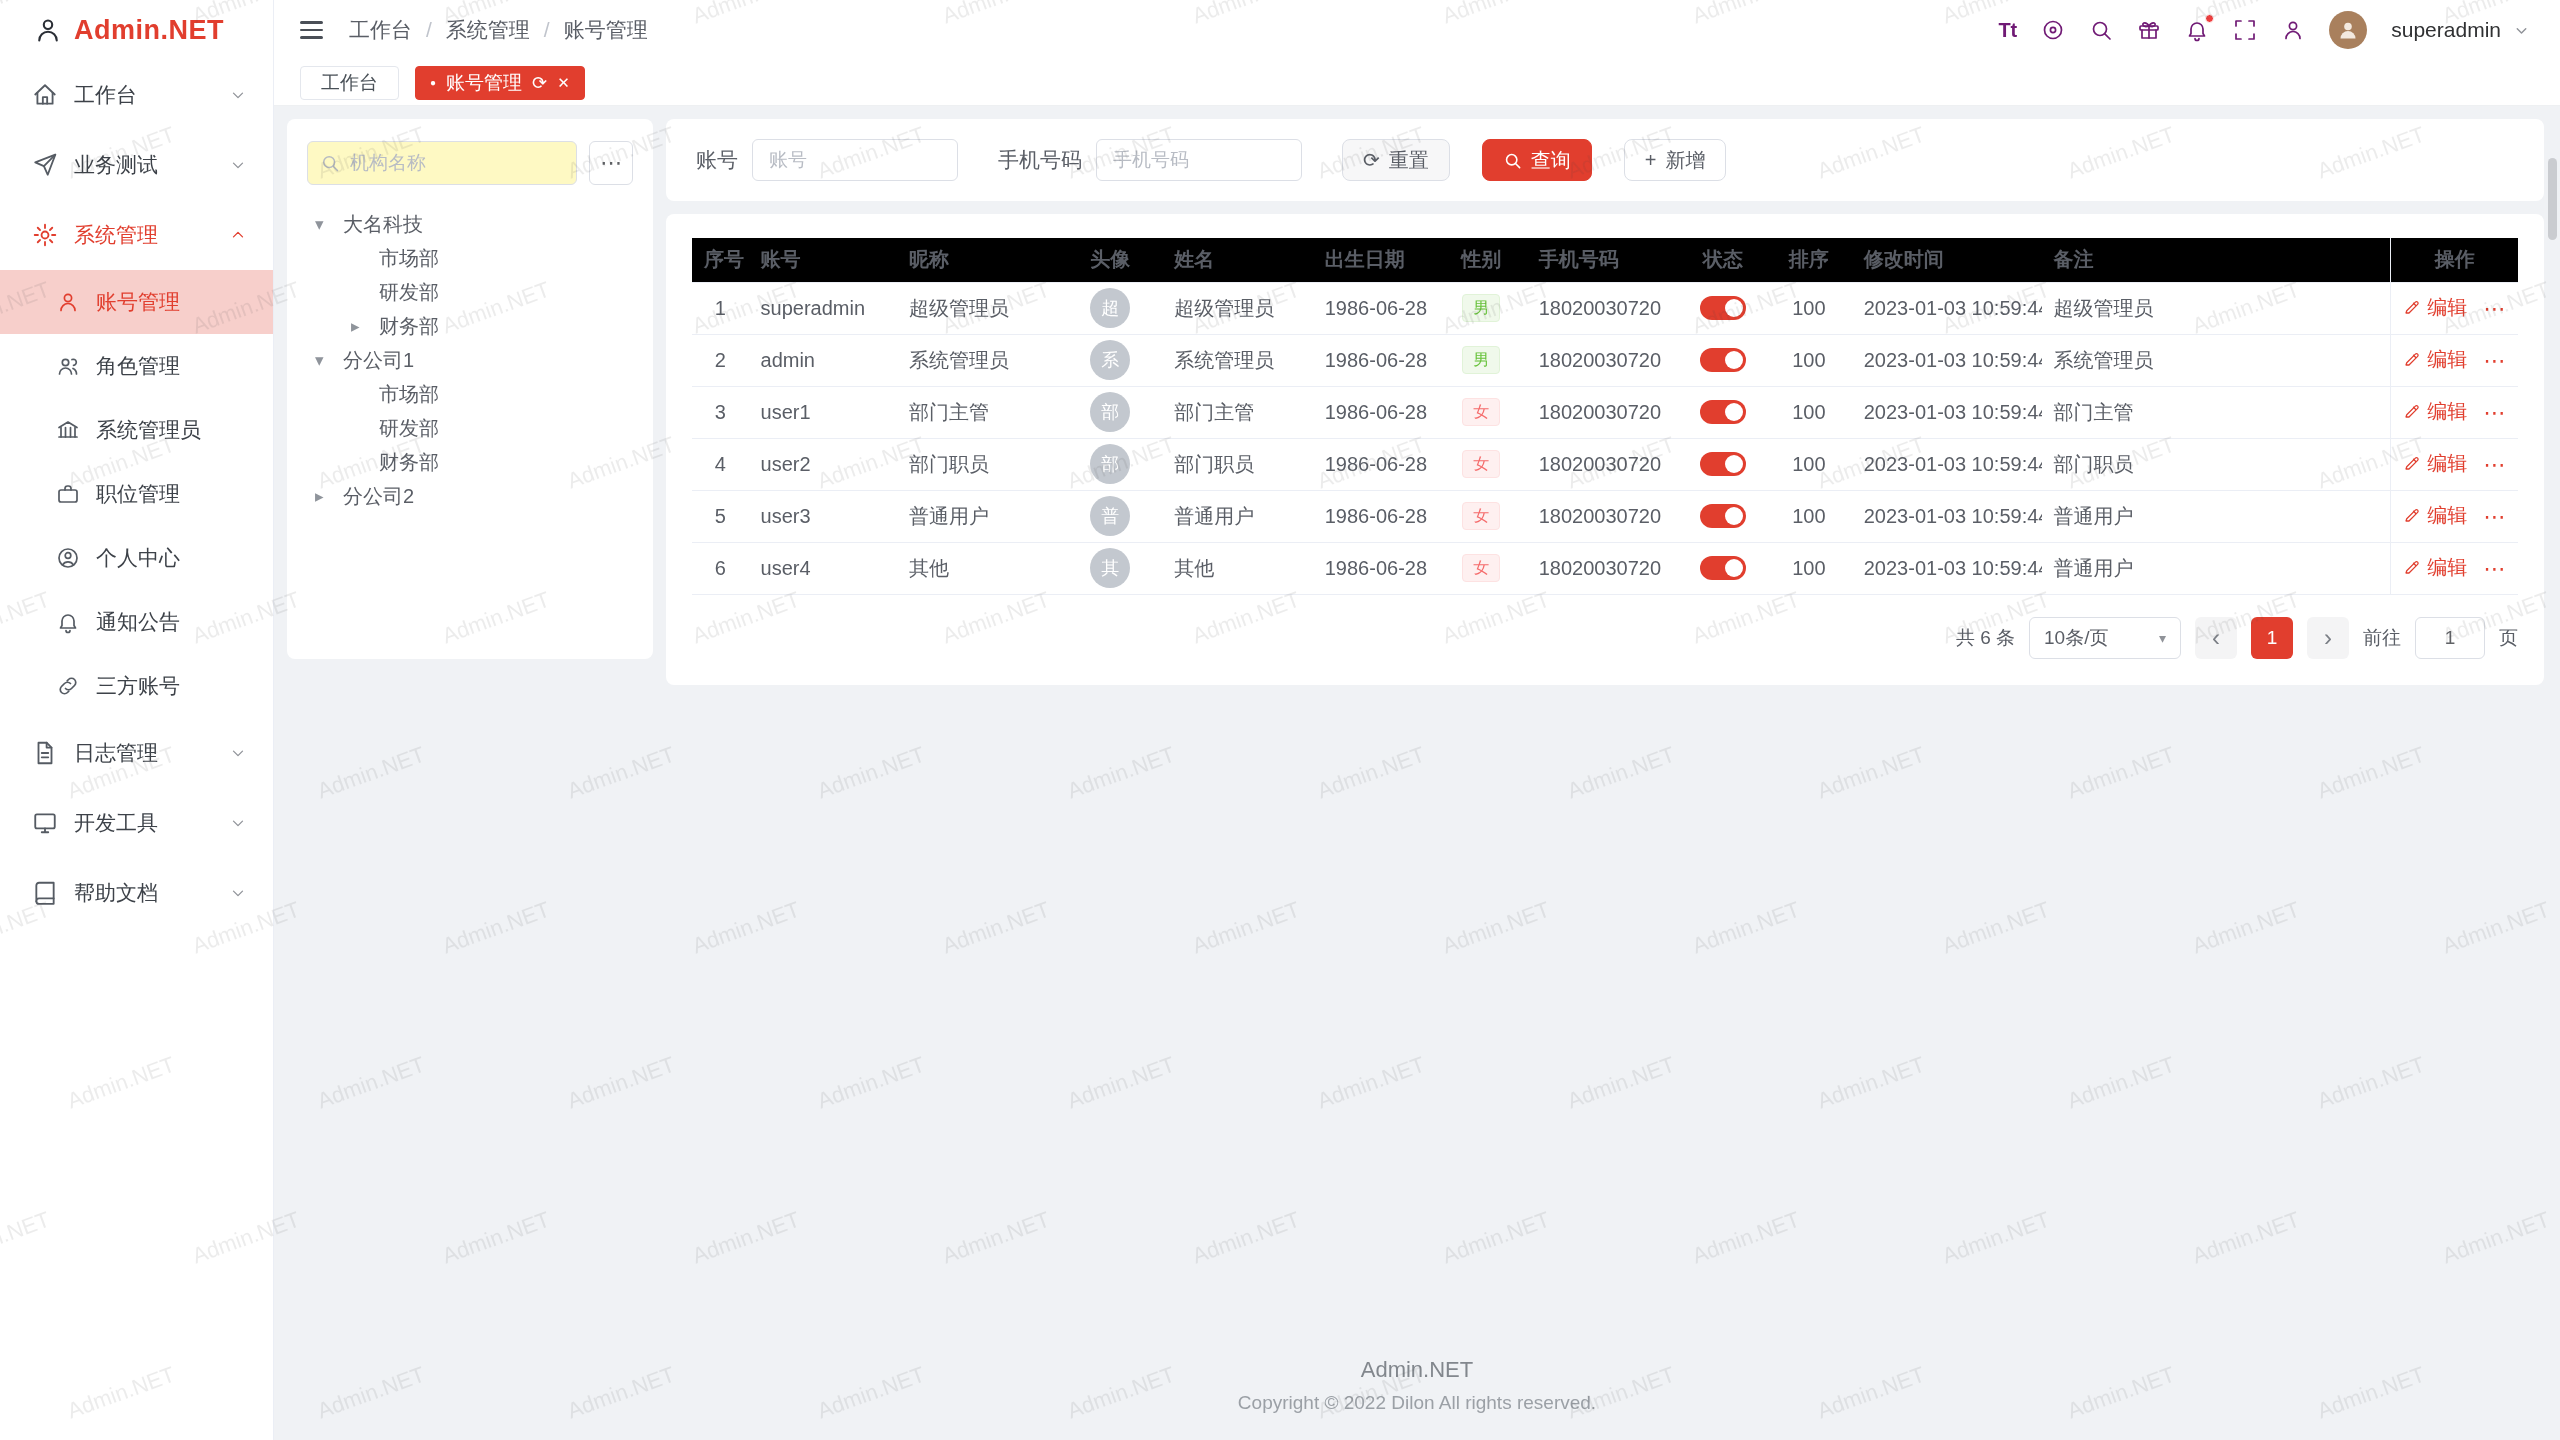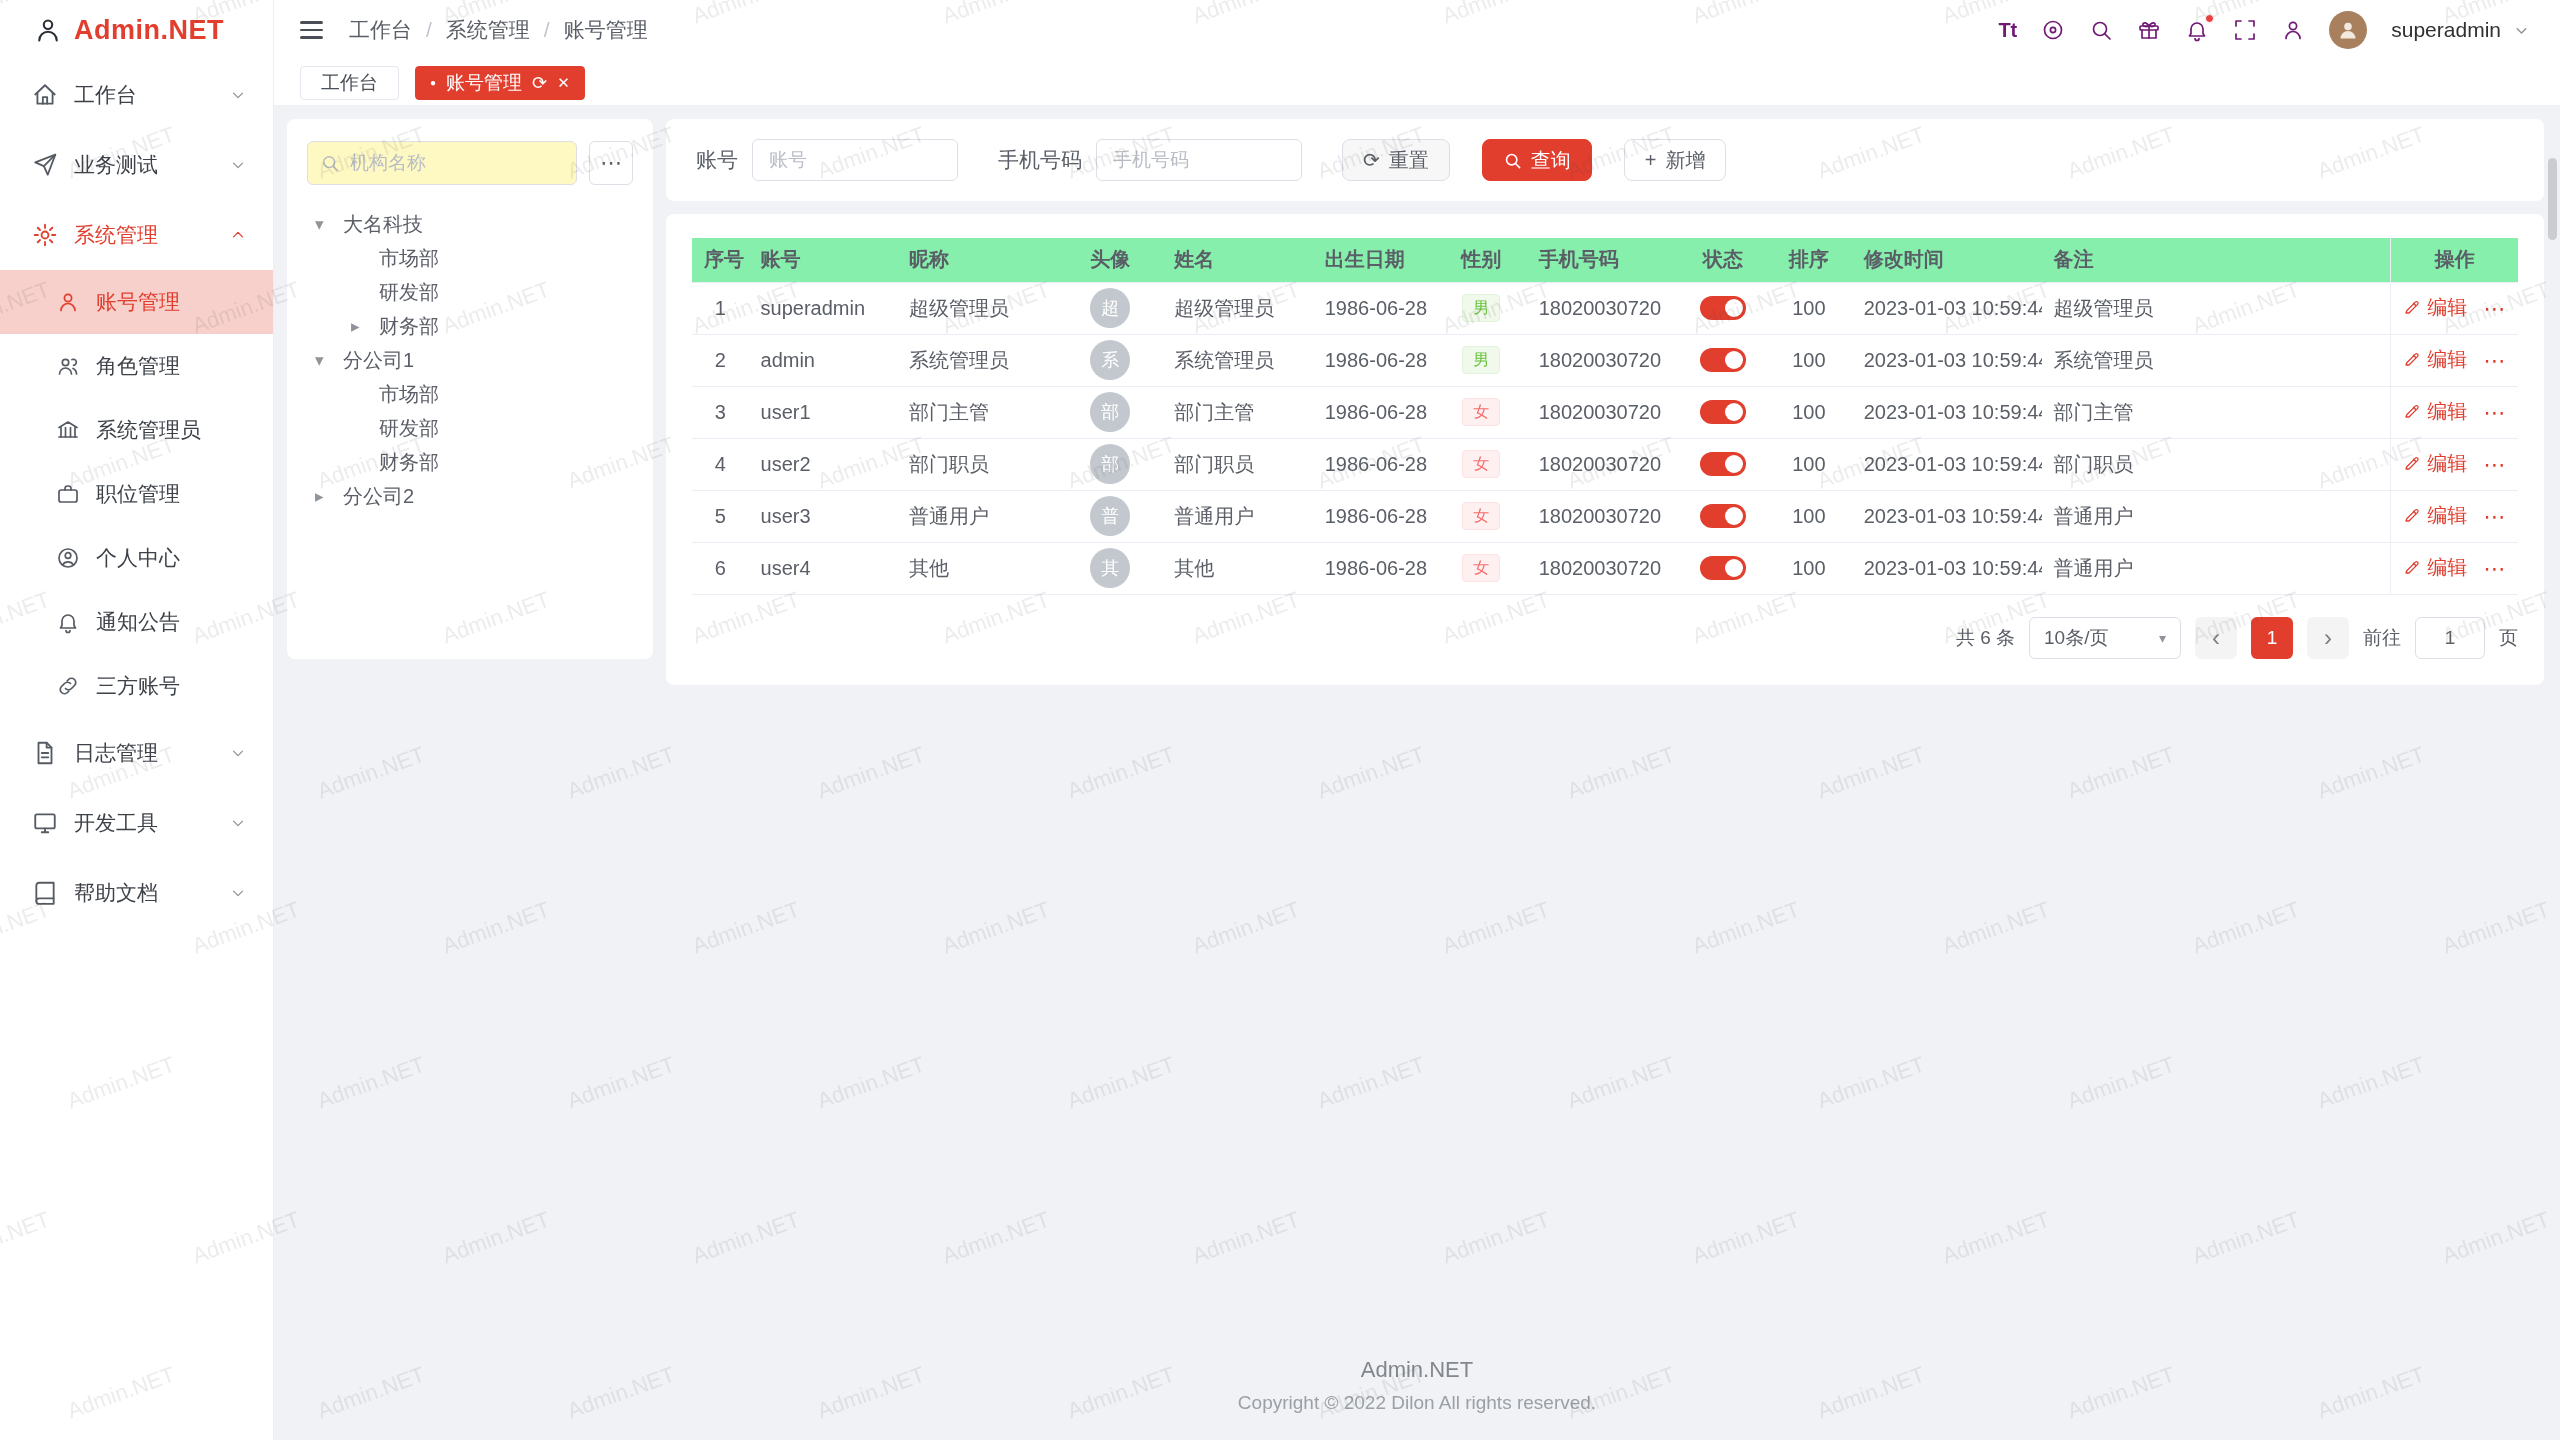--- a/index.html
+++ b/index.html
@@ -76,21 +76,21 @@
   .btn { height:42px; display:inline-flex; align-items:center; gap:9px; border-radius:8px; border:1px solid #dcdfe6; background:#fff; color:#5a5e66; padding:0 20px; font-size:20px; cursor:pointer; font-family:inherit; }
   .btn + .btn { margin-left:32px; }
   .btn.reset { background:#f7f7f8; }
   .btn.primary { background:var(--accent); border-color:var(--accent); color:#fff; }
   .btn .bi { font-size:20px; line-height:1; }
   .btn svg { width:19px; height:19px; }
 
   
   .table-card { padding:24px 26px 26px; }
   table { width:100%; border-collapse:collapse; table-layout:fixed; }
-  th { height:44px; background:#86efac; font-size:20px; font-weight:bold; color:#5a5e66; text-align:left; padding:0 12px; border-bottom:1px solid #ebeef5; white-space:nowrap; }
+  th { height:44px; background:#000000; font-size:20px; font-weight:bold; color:#5a5e66; text-align:left; padding:0 12px; border-bottom:1px solid #ebeef5; white-space:nowrap; }
   td { height:52px; font-size:20px; color:#5a5e66; padding:0 12px; border-bottom:1px solid #ebeef5; white-space:nowrap; overflow:hidden; }
   th:nth-child(1),td:nth-child(1),th:nth-child(4),td:nth-child(4),th:nth-child(7),td:nth-child(7),
   th:nth-child(9),td:nth-child(9),th:nth-child(10),td:nth-child(10),th:nth-child(13),td:nth-child(13) { text-align:center; }
   th:nth-child(13),td:nth-child(13) { border-left:1px solid #ebeef5; }
   .avatar-circle { display:inline-flex; width:40px; height:40px; border-radius:50%; background:#c3c8cf; color:#fff; font-size:18px; align-items:center; justify-content:center; vertical-align:middle; }
   .tag { display:inline-block; padding:3px 10px; font-size:16px; border-radius:4px; line-height:1.25; }
   .tag.male { color:#67c23a; background:#f0f9eb; border:1px solid #e1f3d8; }
   .tag.female { color:#f56c6c; background:#fef0f0; border:1px solid #fde2e2; }
   .toggle { display:inline-block; width:46px; height:24px; border-radius:12px; background:var(--accent); position:relative; vertical-align:middle; cursor:pointer; }
   .toggle::after { content:""; position:absolute; right:3px; top:3px; width:18px; height:18px; border-radius:50%; background:#fff; }

